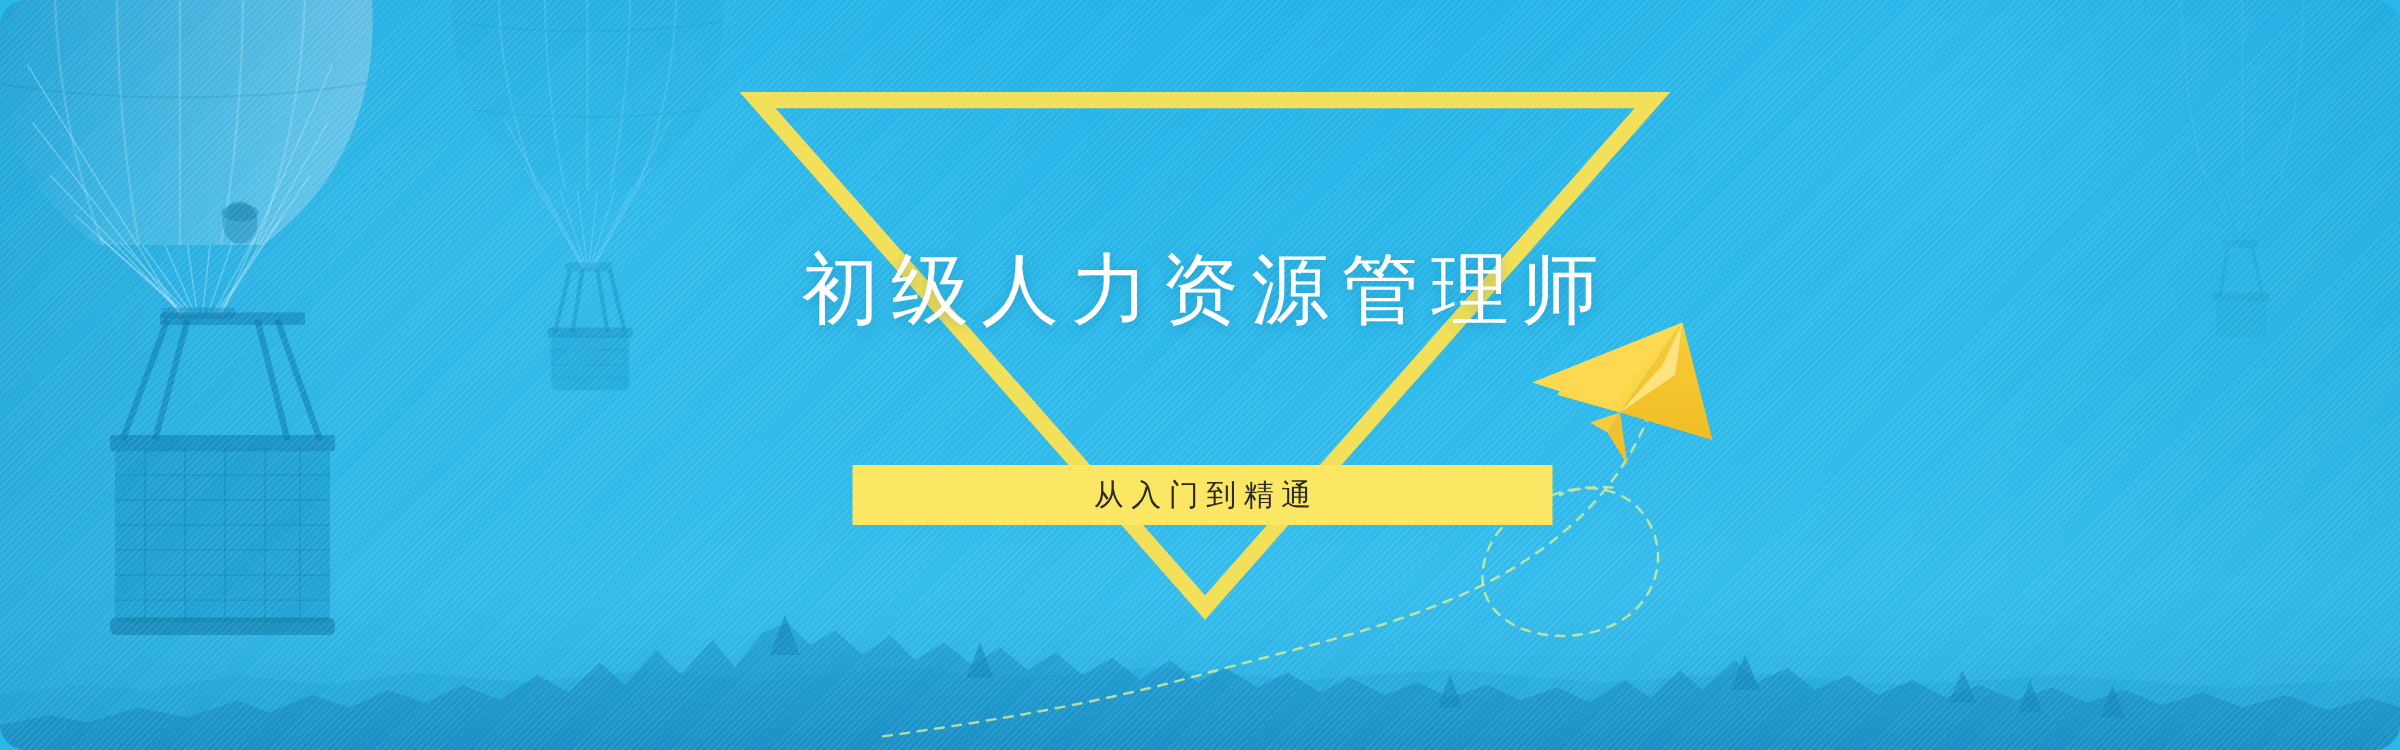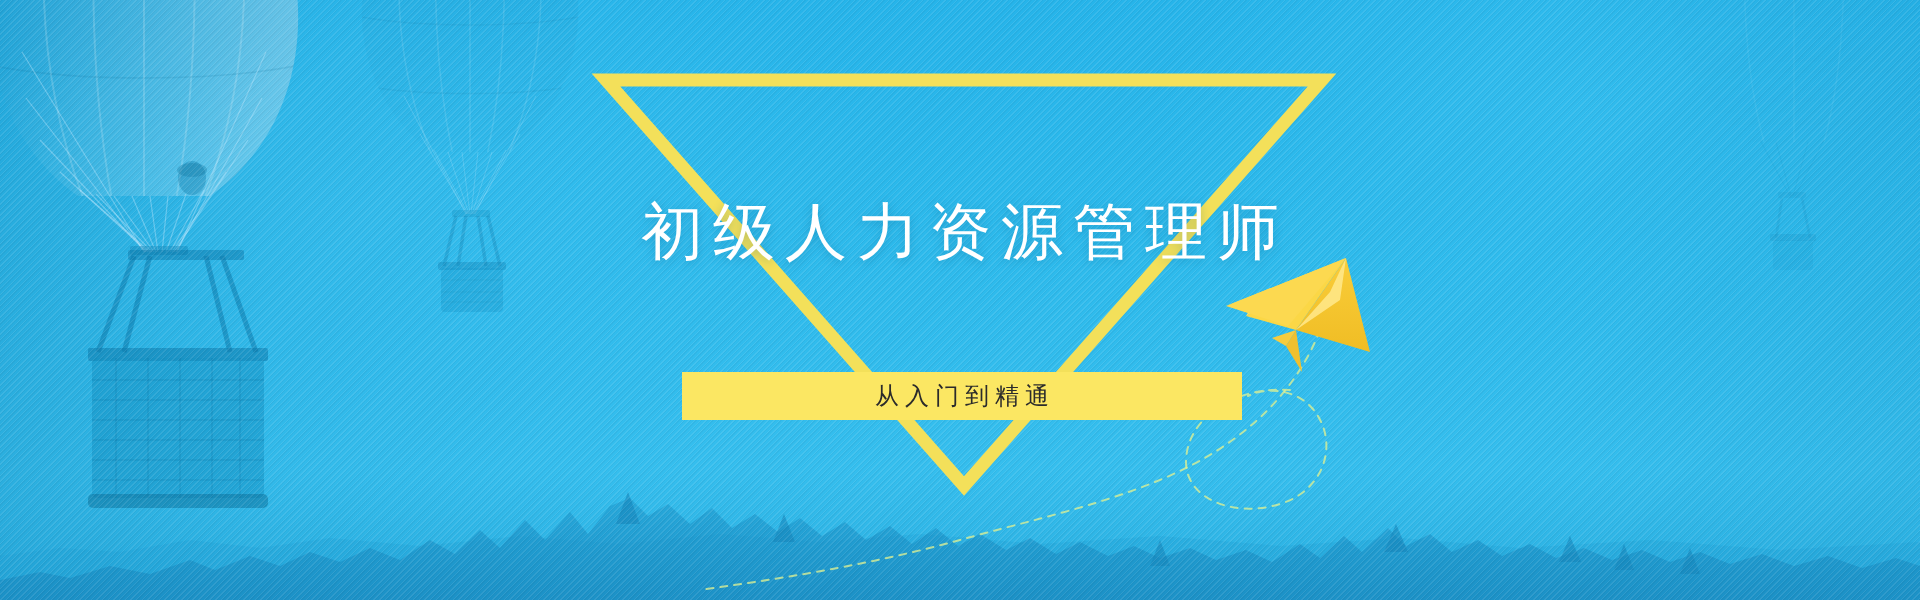--- a/index.html
+++ b/index.html
@@ -9,20 +9,21 @@
     overflow:hidden;
     font-family:"Liberation Sans","DejaVu Sans",sans-serif;
     background:#29b8ec;
   }
 
   .banner {
     position:relative;
     width:1920px; height:600px;
     overflow:hidden;
     background:#29b8ec;
+    border-radius:21px;
   }
 
   
   .sky-base {
     position:absolute; inset:0;
     background:
       radial-gradient(ellipse 900px 520px at 18% 35%, #34bdee 0%, rgba(52,189,238,0) 62%),
       radial-gradient(ellipse 700px 420px at 82% 18%, #31bcee 0%, rgba(49,188,238,0) 60%),
       linear-gradient(180deg,#26b4ea 0%, #2dbaec 42%, #35beee 78%, #2fb5e4 100%);
   }

